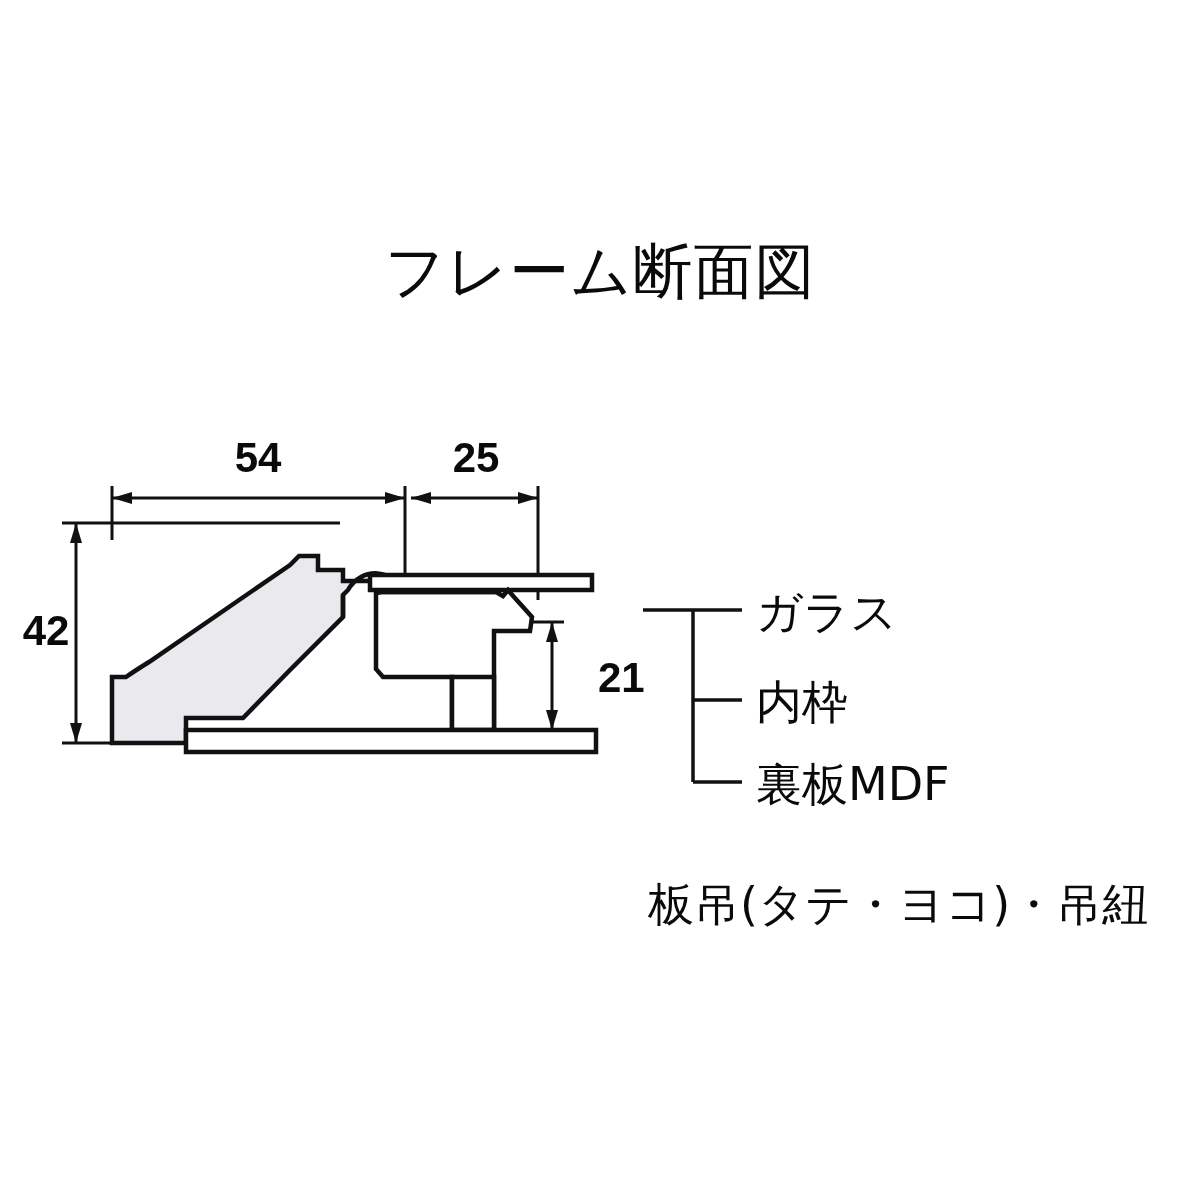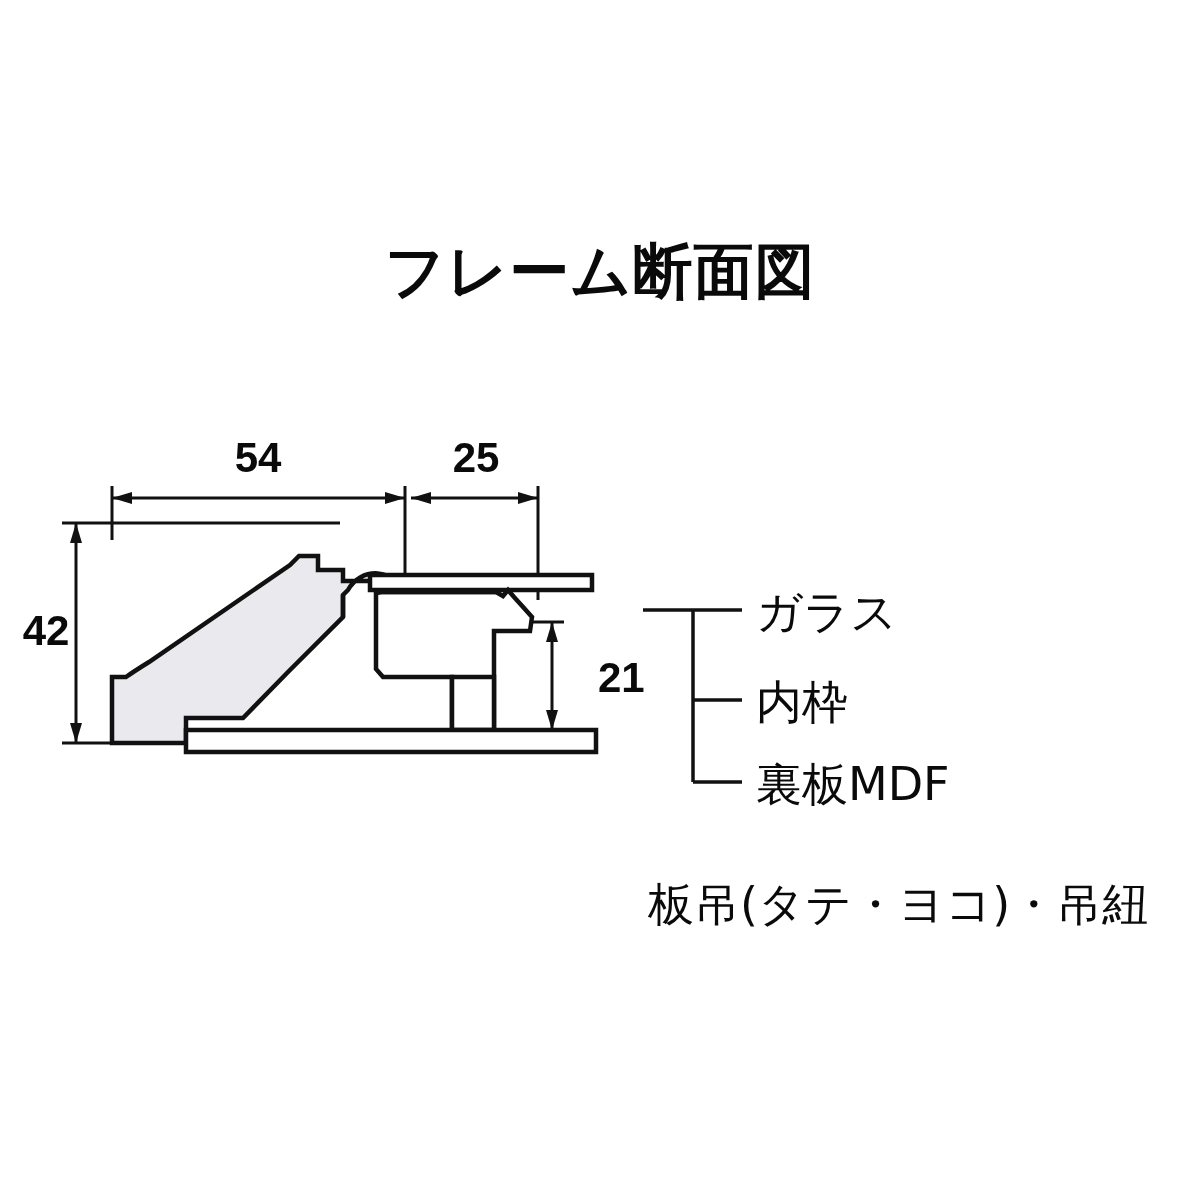--- a/index.html
+++ b/index.html
@@ -20,21 +20,21 @@
     width: 1200px;
     height: 1200px;
   }
   .fig-title {
     position: absolute;
     left: 0;
     top: 232px;
     width: 1200px;
     text-align: center;
     font-size: 60px;
-    font-weight: 700;
+    font-weight: 400;
     letter-spacing: 1px;
     color: #0a0a0a;
     font-family: "DejaVu Sans", "Liberation Sans", sans-serif;
   }
   svg.diagram {
     position: absolute;
     left: 0;
     top: 0;
     width: 1200px;
     height: 1200px;

